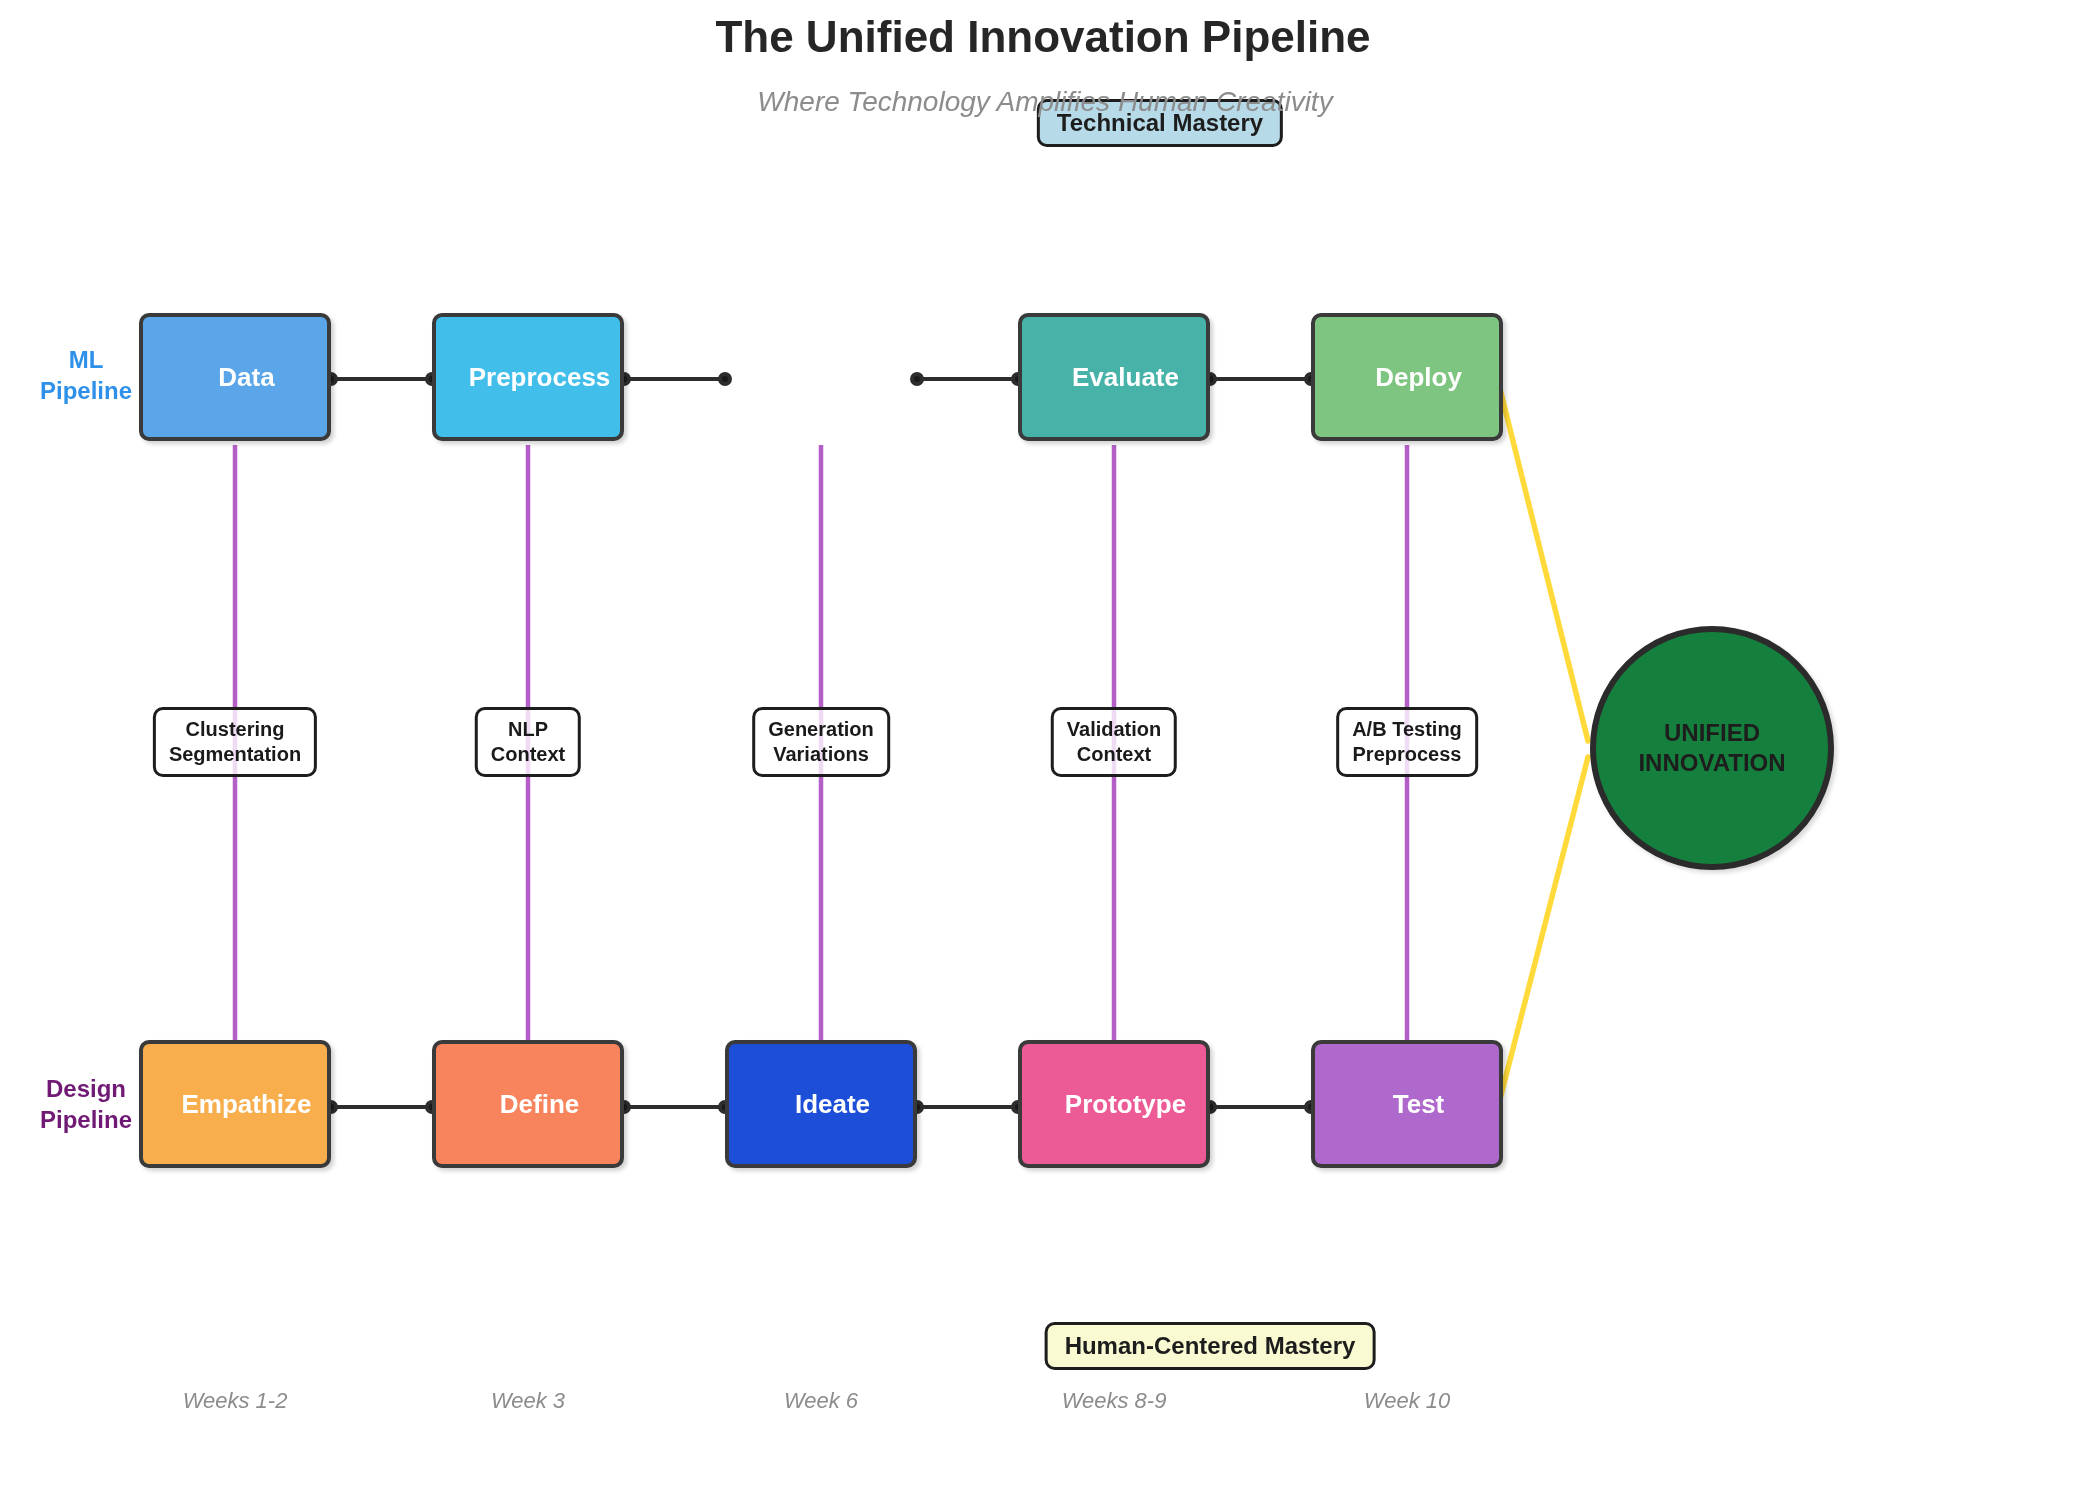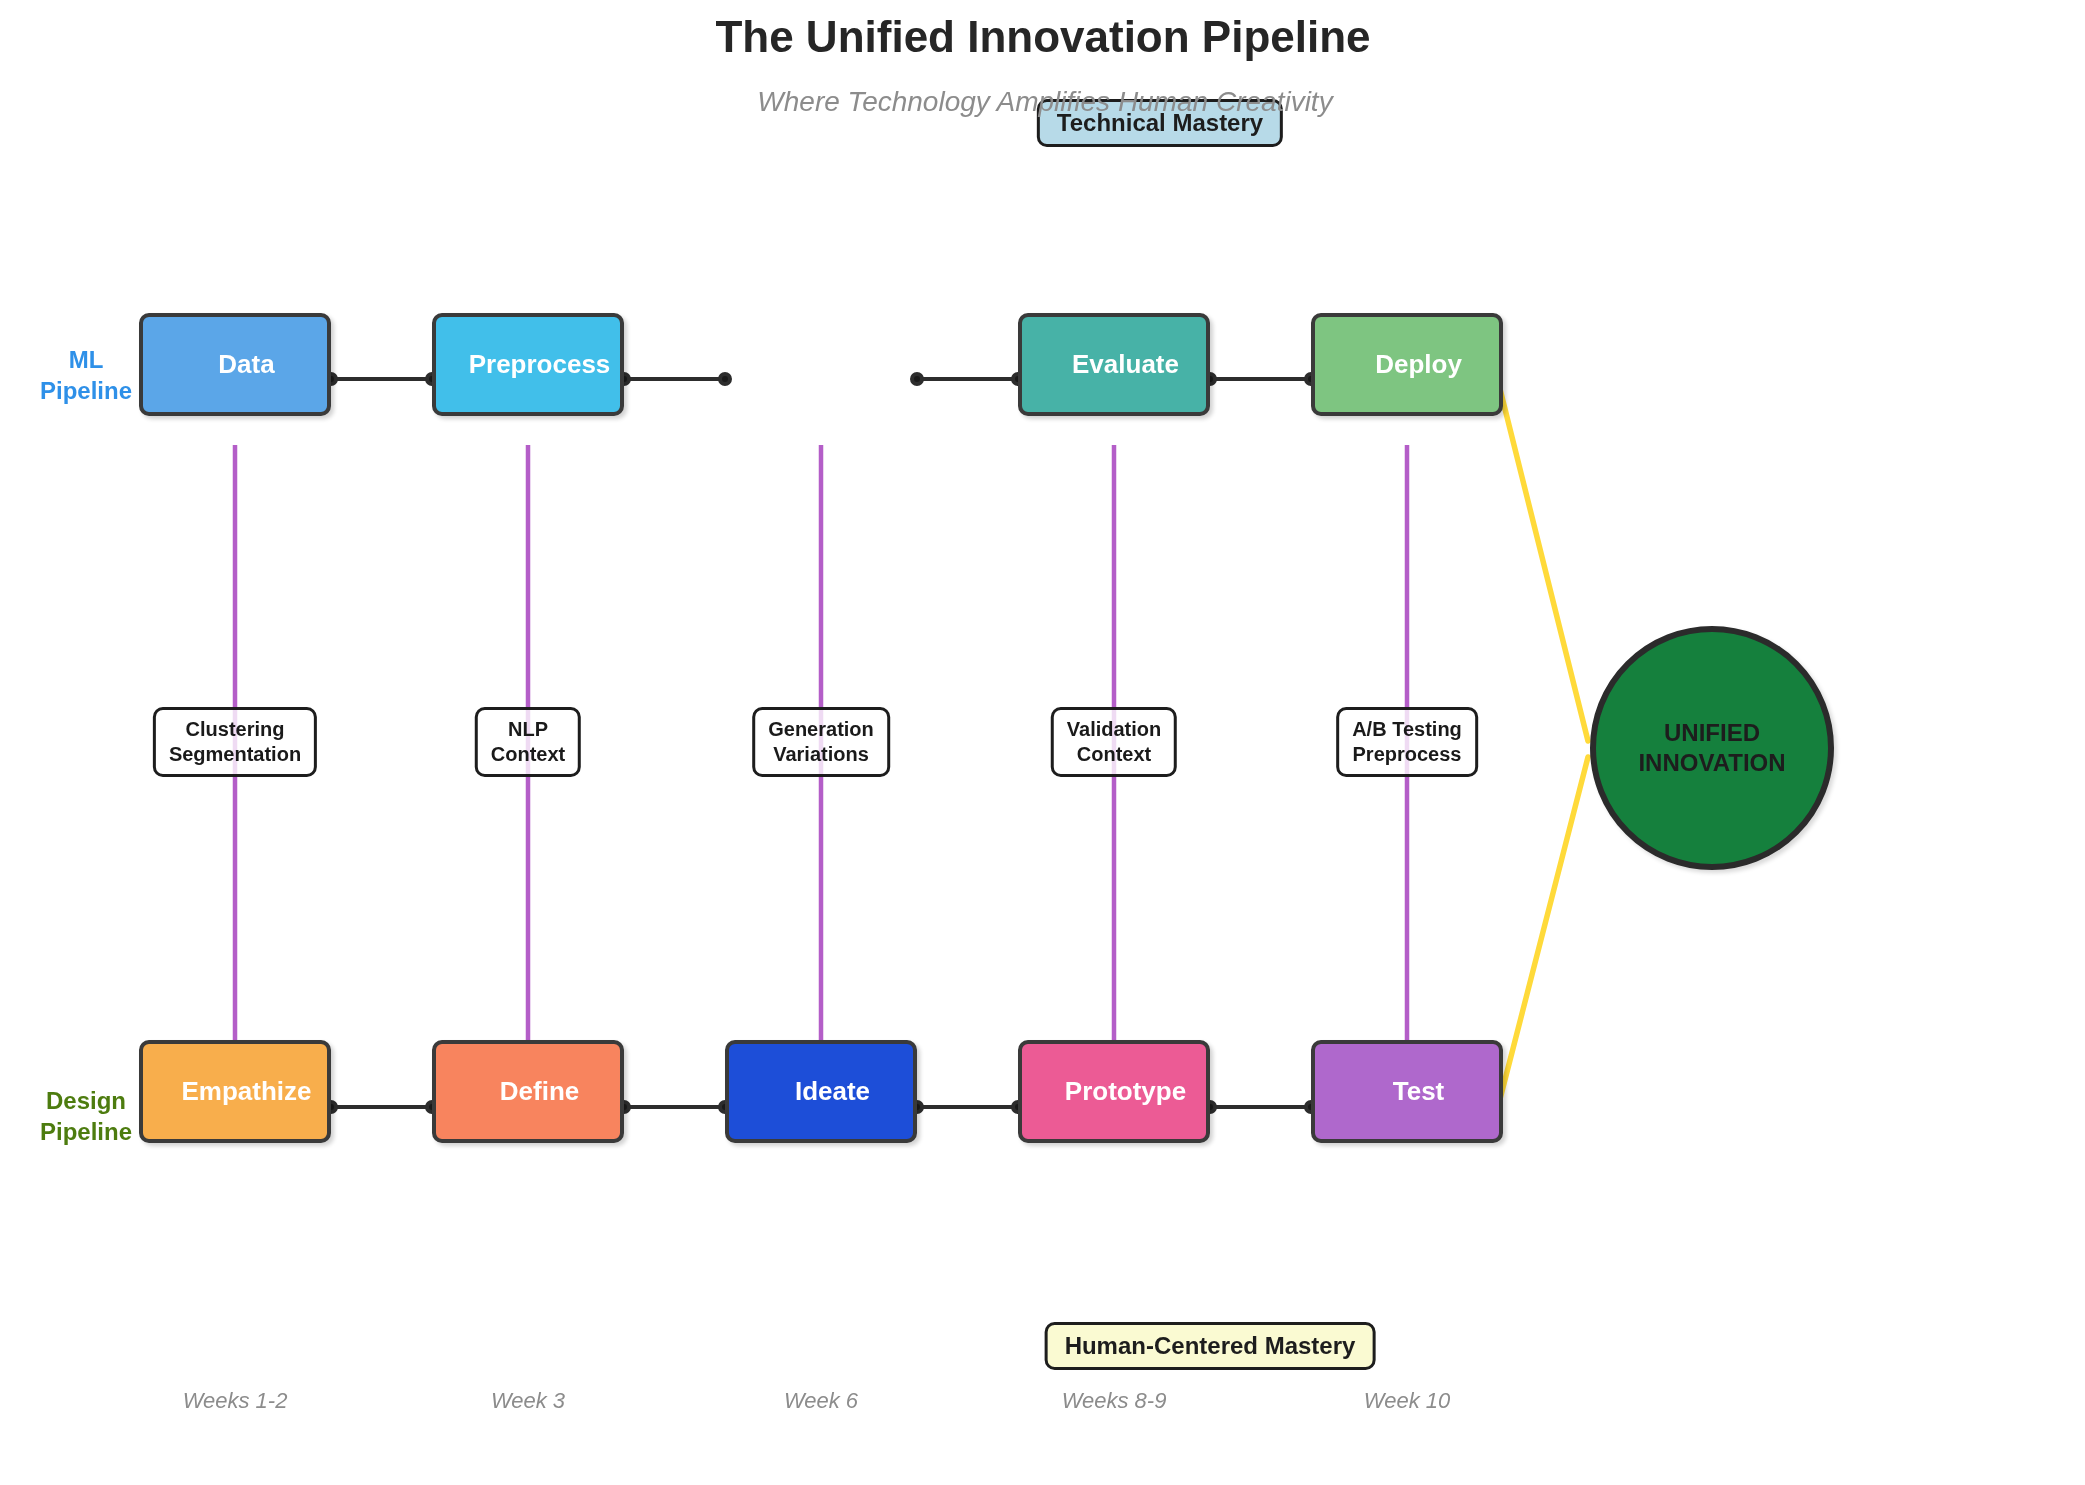--- a/index.html
+++ b/index.html
@@ -28,21 +28,21 @@
   }
   #banner-technical{left:1160px;top:123px;}
   #banner-human{left:1210px;top:1346px;}
   .row-label{
     position:absolute;width:170px;text-align:center;transform:translateX(-50%);
     font-size:24px;font-weight:bold;line-height:31px;z-index:2;
   }
   #ml-row-label{left:86px;top:344px;}
   #design-row-label{left:86px;top:1073px;}
   .stage{
-    position:absolute;width:192px;height:103px;box-sizing:border-box;
+    position:absolute;width:192px;height:128px;box-sizing:border-box;
     border:4px solid #3a3a3a;border-radius:10px;
     display:flex;align-items:center;justify-content:center;
     color:#ffffff;font-size:26px;font-weight:bold;
     box-shadow:3px 3px 4px rgba(0,0,0,0.18);
     z-index:2;
     padding-left:23px;
   }
   .stage.ml{top:313px;}
   .stage.design{top:1040px;}
   .col0{left:139px;} .col1{left:432px;} .col2{left:725px;} .col3{left:1018px;} .col4{left:1311px;}
@@ -124,21 +124,21 @@
   <div class="title">The Unified Innovation Pipeline</div>
   <div class="subtitle">Where Technology Amplifies Human Creativity</div>
 
   <div class="banner" id="banner-technical" style="background-color: rgb(183, 218, 232);">Technical Mastery</div>
   <div class="banner" id="banner-human" style="background-color: rgb(250, 250, 210);">Human-Centered Mastery</div>
 
   <div class="row-label" id="ml-row-label" style="color: rgb(46, 144, 232);">
     <span class="lbl-line">ML</span>
     <span class="lbl-line">Pipeline</span>
   </div>
-  <div class="row-label" id="design-row-label" style="color: #4d7c0f; margin-top: 12px;">
+  <div class="row-label" id="design-row-label" style="color: #701a75;">
     <span class="lbl-line">Design</span>
     <span class="lbl-line">Pipeline</span>
   </div>
 
   <div class="stage ml col0" style="background-color: rgb(91, 166, 232);">Data</div>
   <div class="stage ml col1" style="background-color: rgb(65, 191, 234);">Preprocess</div>
   <div class="stage ml col3" style="background-color: rgb(71, 178, 167);">Evaluate</div>
   <div class="stage ml col4" style="background-color: rgb(126, 197, 129);">Deploy</div>
 
   <div class="stage design col0" style="background-color: rgb(248, 174, 76);">Empathize</div>

